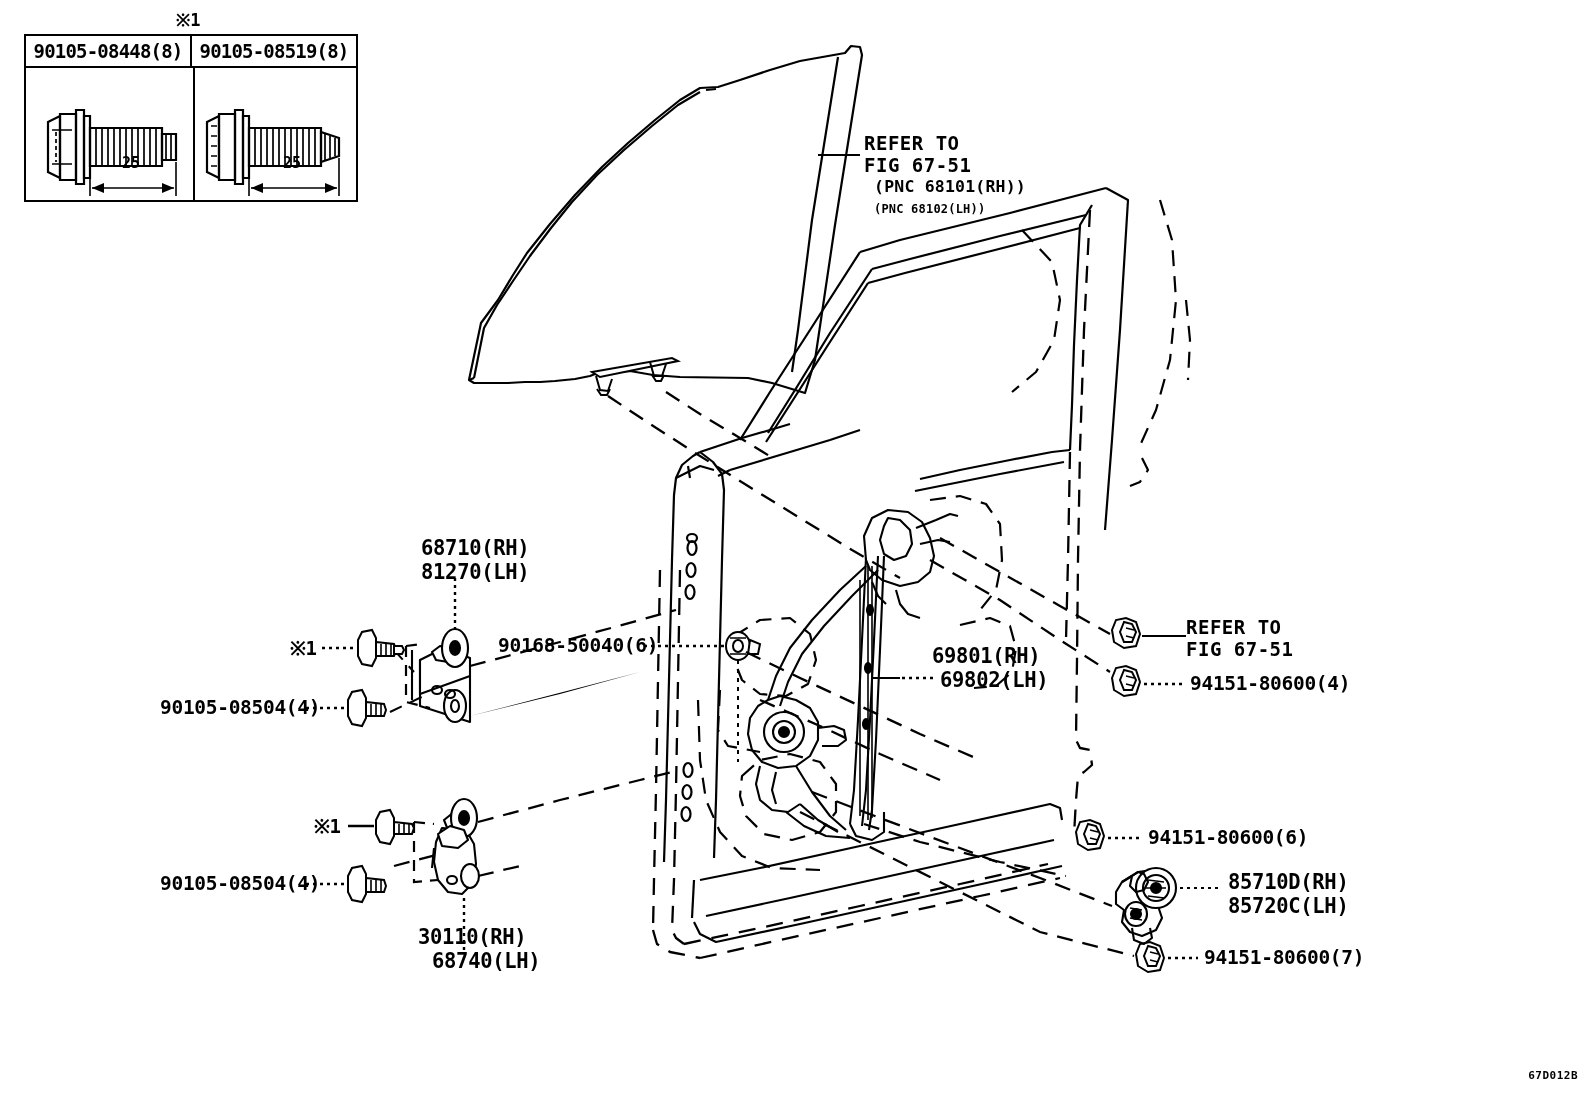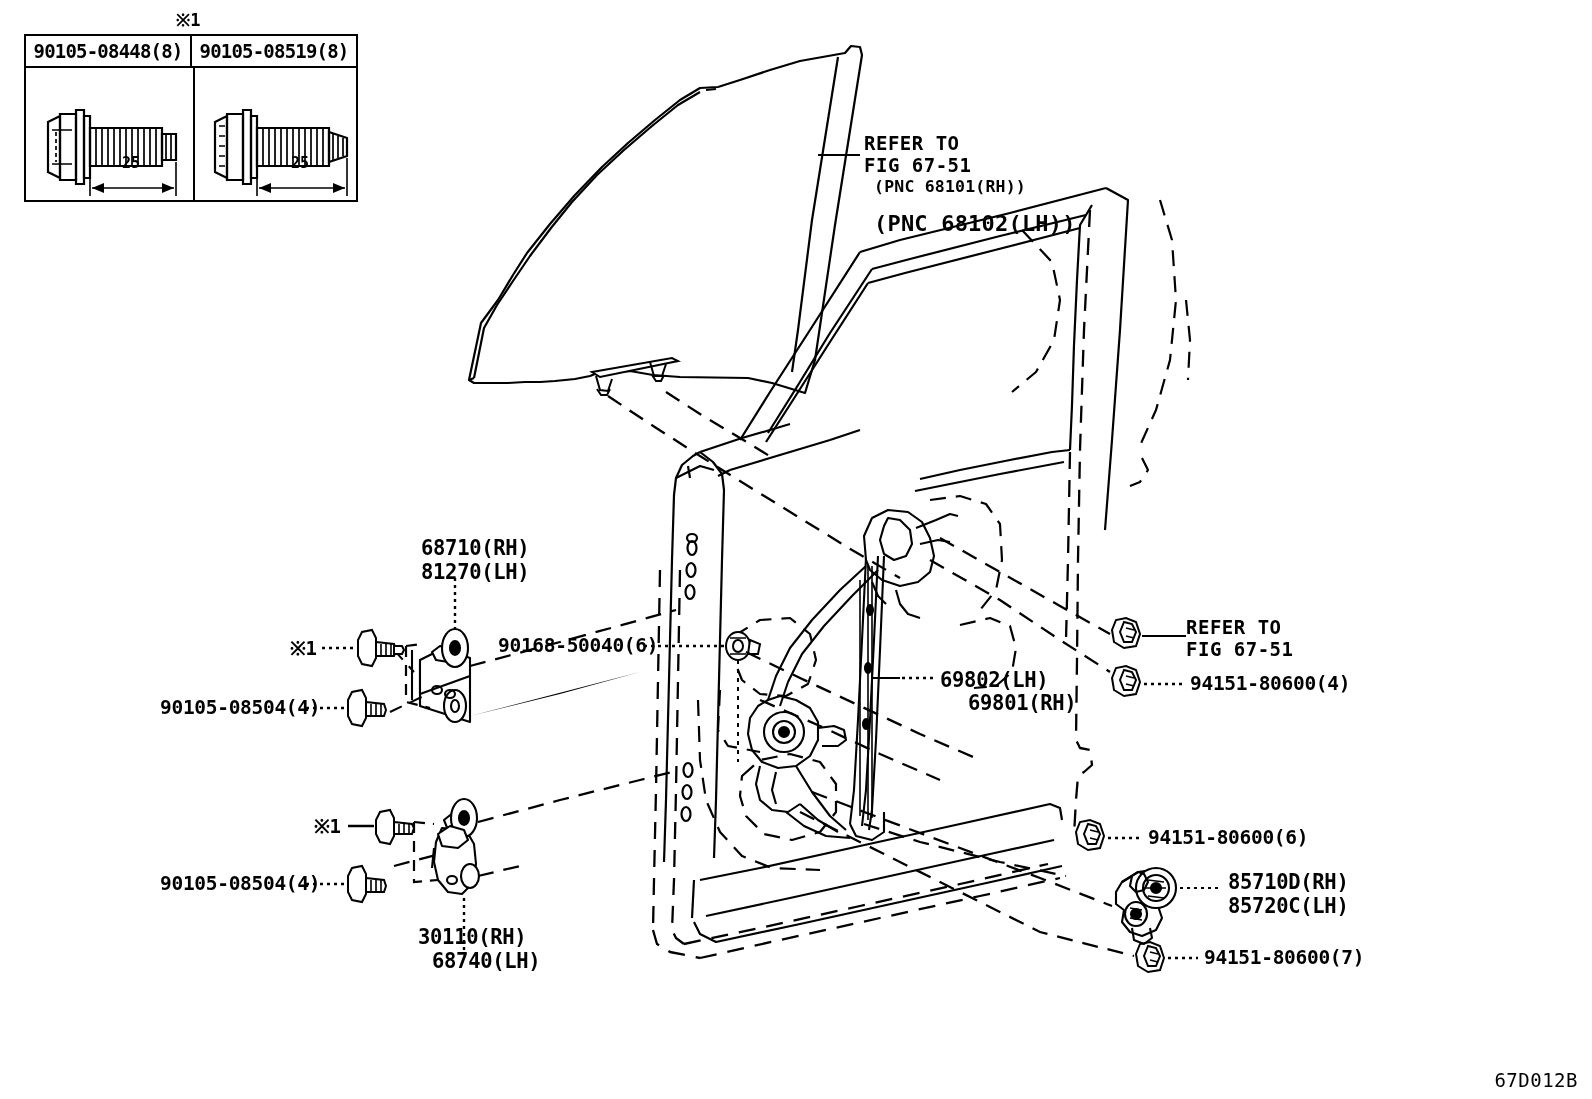--- a/index.html
+++ b/index.html
@@ -59,21 +59,20 @@
     justify-content: center;
     font-size: 19px;
     font-weight: bold;
     font-family: "DejaVu Sans Mono", "Liberation Mono", monospace;
     letter-spacing: -0.8px;
   }
   #legend .lg-head > div:first-child { border-right: 2px solid #000; }
   #legend .lg-body {
     display: flex;
     height: calc(100% - 32px);
-    gap: 8px;
   }
   #legend .lg-cell {
     flex: 1 1 50%;
     position: relative;
   }
   #legend .lg-cell:first-child { border-right: 2px solid #000; }
   .lg-dim {
     position: absolute;
     font-size: 15px;
     font-weight: bold;
@@ -82,23 +81,23 @@
   #star-top {
     position: absolute;
     left: 176px;
     top: 8px;
     font-size: 17px;
     font-weight: bold;
   }
   .figcode {
     position: absolute;
     right: 14px;
-    bottom: 8px;
-    font-size: 19px;
-    font-weight: normal;
+    bottom: 17px;
+    font-size: 11px;
+    font-weight: bold;
     letter-spacing: 0.5px;
   }
 </style>
 </head>
 <body>
 
 <div id="page">
 
   <div id="star-top">※1</div>
 
@@ -468,37 +467,37 @@
     <g fill="none" stroke="#000" stroke-width="2.3" stroke-dasharray="16,10">
       <path d="M746,652 L800,678 L860,706 L920,734 L980,760"></path>
       <path d="M760,700 L820,726 L880,754 L940,780"></path>
     </g>
 
   </svg>
 
   <div class="lbl lbl-fig" style="left:864px; top:132px; font-size:19px; letter-spacing:0.5px;">REFER TO</div>
   <div class="lbl lbl-fig" style="left:864px; top:154px; font-size:19px; letter-spacing:0.5px;">FIG 67-51</div>
   <div class="lbl lbl-fig" style="left:874px; top:177px; font-size:16.5px; letter-spacing:0.2px;">(PNC 68101(RH))</div>
-  <div class="lbl lbl-fig" style="left:874px; top:211px; font-size:22px; letter-spacing:0.2px;">(PNC 68102(LH))</div>
+  <div class="lbl lbl-fig" style="left:874px; top:202px; font-size:12px; letter-spacing:0.2px;">(PNC 68102(LH))</div>
 
   <div class="lbl lbl-20" style="left:421px; top:536px;">68710(RH)</div>
   <div class="lbl lbl-20" style="left:421px; top:560px;">81270(LH)</div>
 
   <div class="lbl lbl-20" style="left:418px; top:925px;">30110(RH)</div>
   <div class="lbl lbl-20" style="left:418px; top:949px;margin-left:14px;">68740(LH)</div>
 
   <div class="lbl lbl-17" style="left:290px; top:637px; font-size:19px;">※1</div>
   <div class="lbl lbl-17" style="left:314px; top:815px; font-size:19px;">※1</div>
 
   <div class="lbl lbl-19" style="left:160px; top:696px;">90105-08504(4)</div>
   <div class="lbl lbl-19" style="left:160px; top:872px;">90105-08504(4)</div>
 
   <div class="lbl lbl-19" style="left:498px; top:634px;">90168-50040(6)</div>
 
-  <div class="lbl lbl-20" style="left:968px; top:644px;margin-top:47px;">69801(RH)</div>
+  <div class="lbl lbl-20" style="left:932px; top:644px;">69801(RH)</div>
   <div class="lbl lbl-20" style="left:940px; top:668px;">69802(LH)</div>
 
   <div class="lbl lbl-fig" style="left:1186px; top:616px; font-size:19px; letter-spacing:0.5px;">REFER TO</div>
   <div class="lbl lbl-fig" style="left:1186px; top:638px; font-size:19px; letter-spacing:0.5px;">FIG 67-51</div>
 
   <div class="lbl lbl-19" style="left:1190px; top:672px;">94151-80600(4)</div>
   <div class="lbl lbl-19" style="left:1148px; top:826px;">94151-80600(6)</div>
   <div class="lbl lbl-19" style="left:1204px; top:946px;">94151-80600(7)</div>
 
   <div class="lbl lbl-20" style="left:1228px; top:870px;">85710D(RH)</div>

